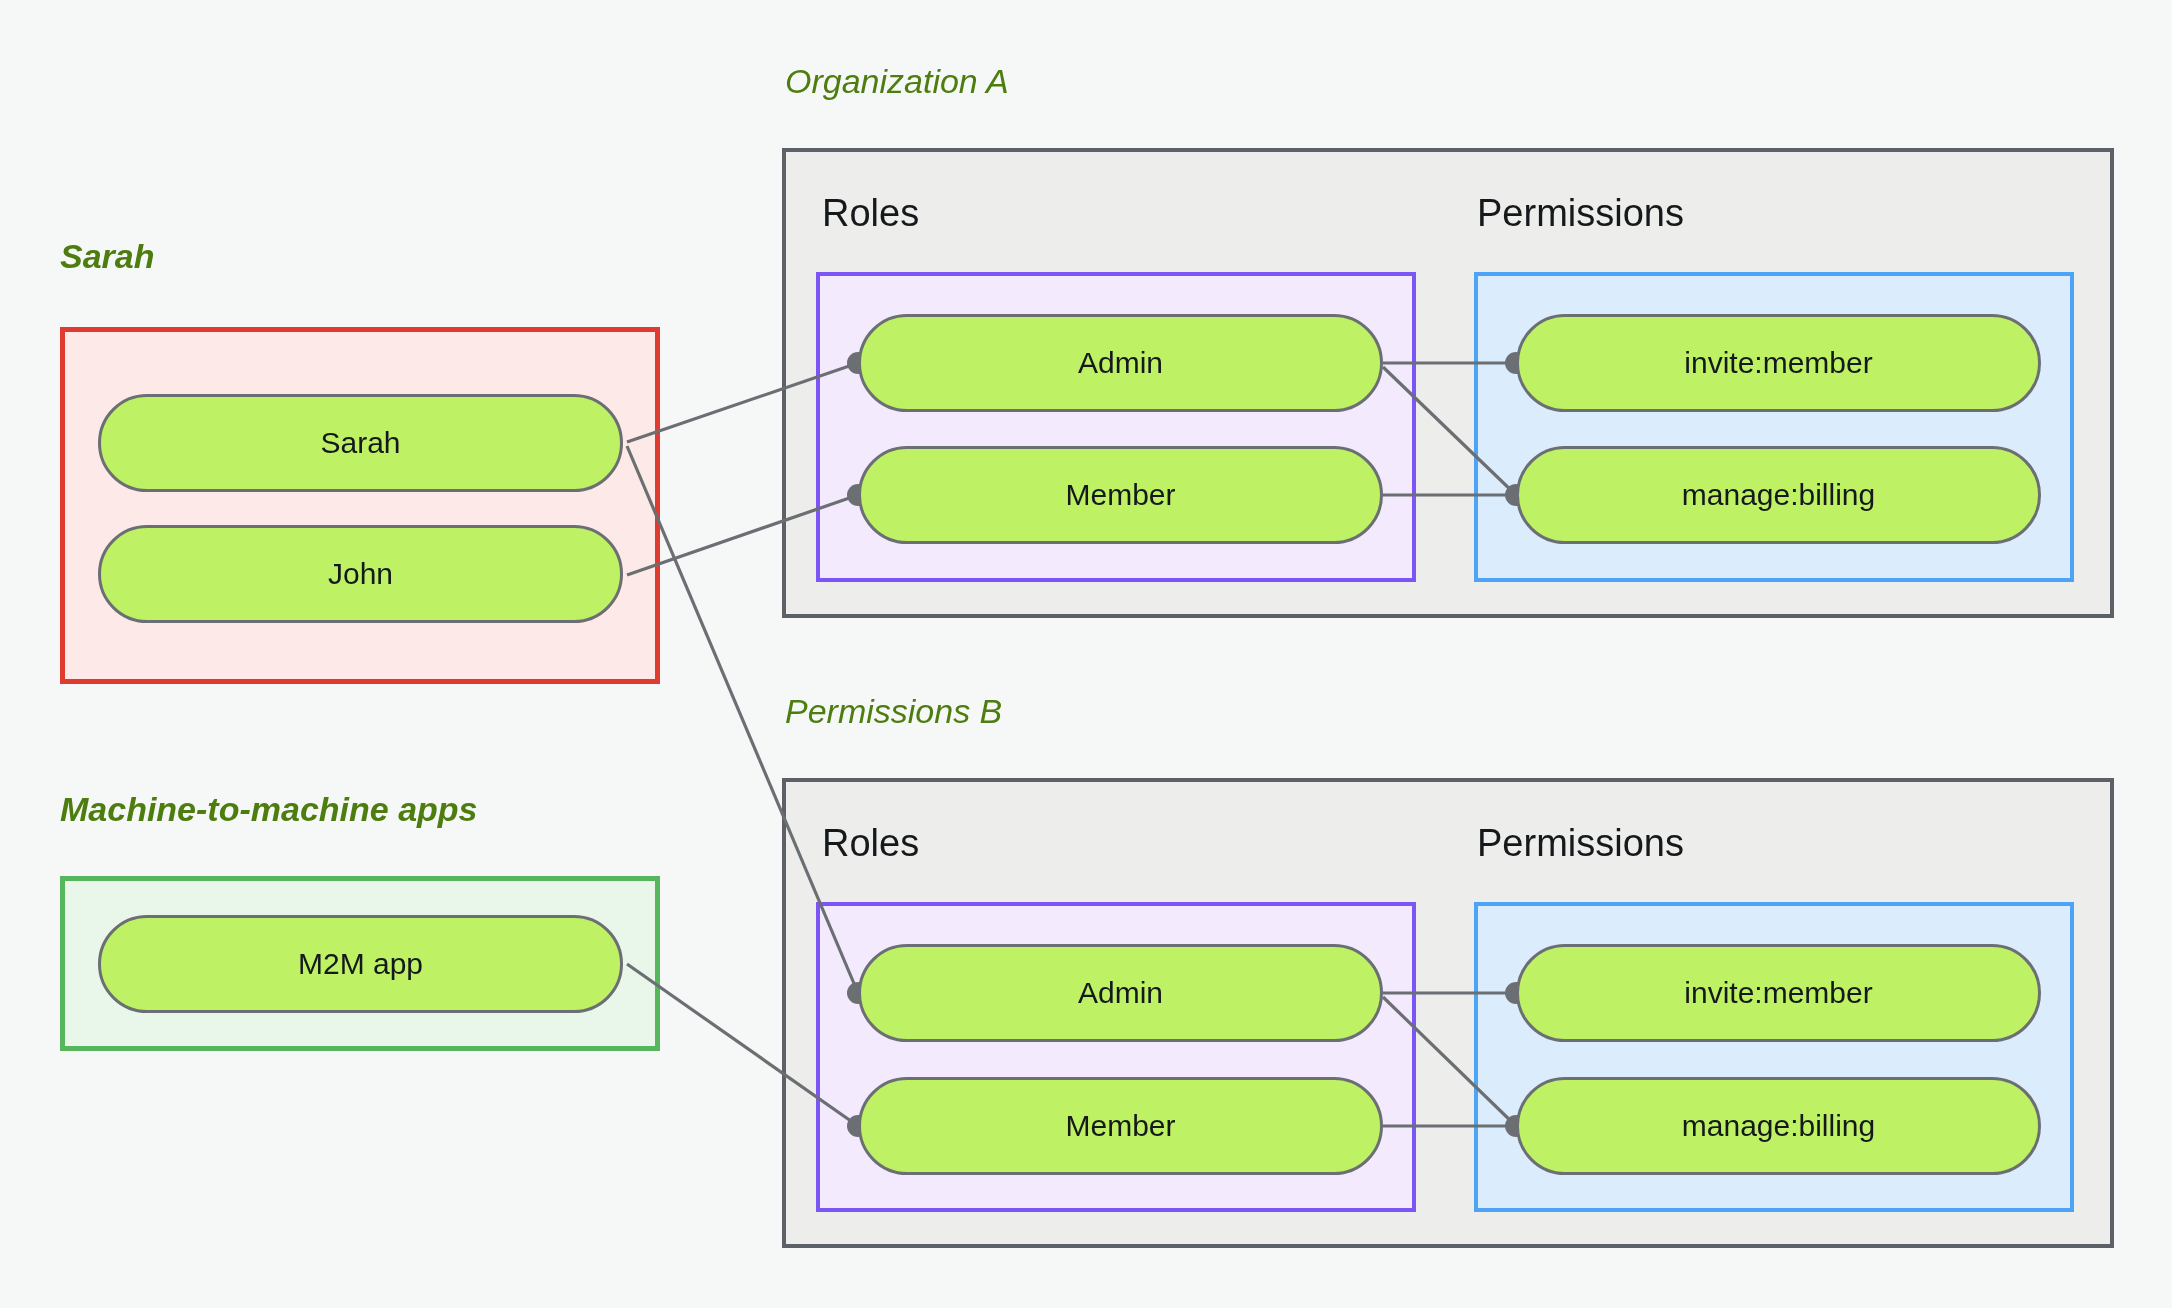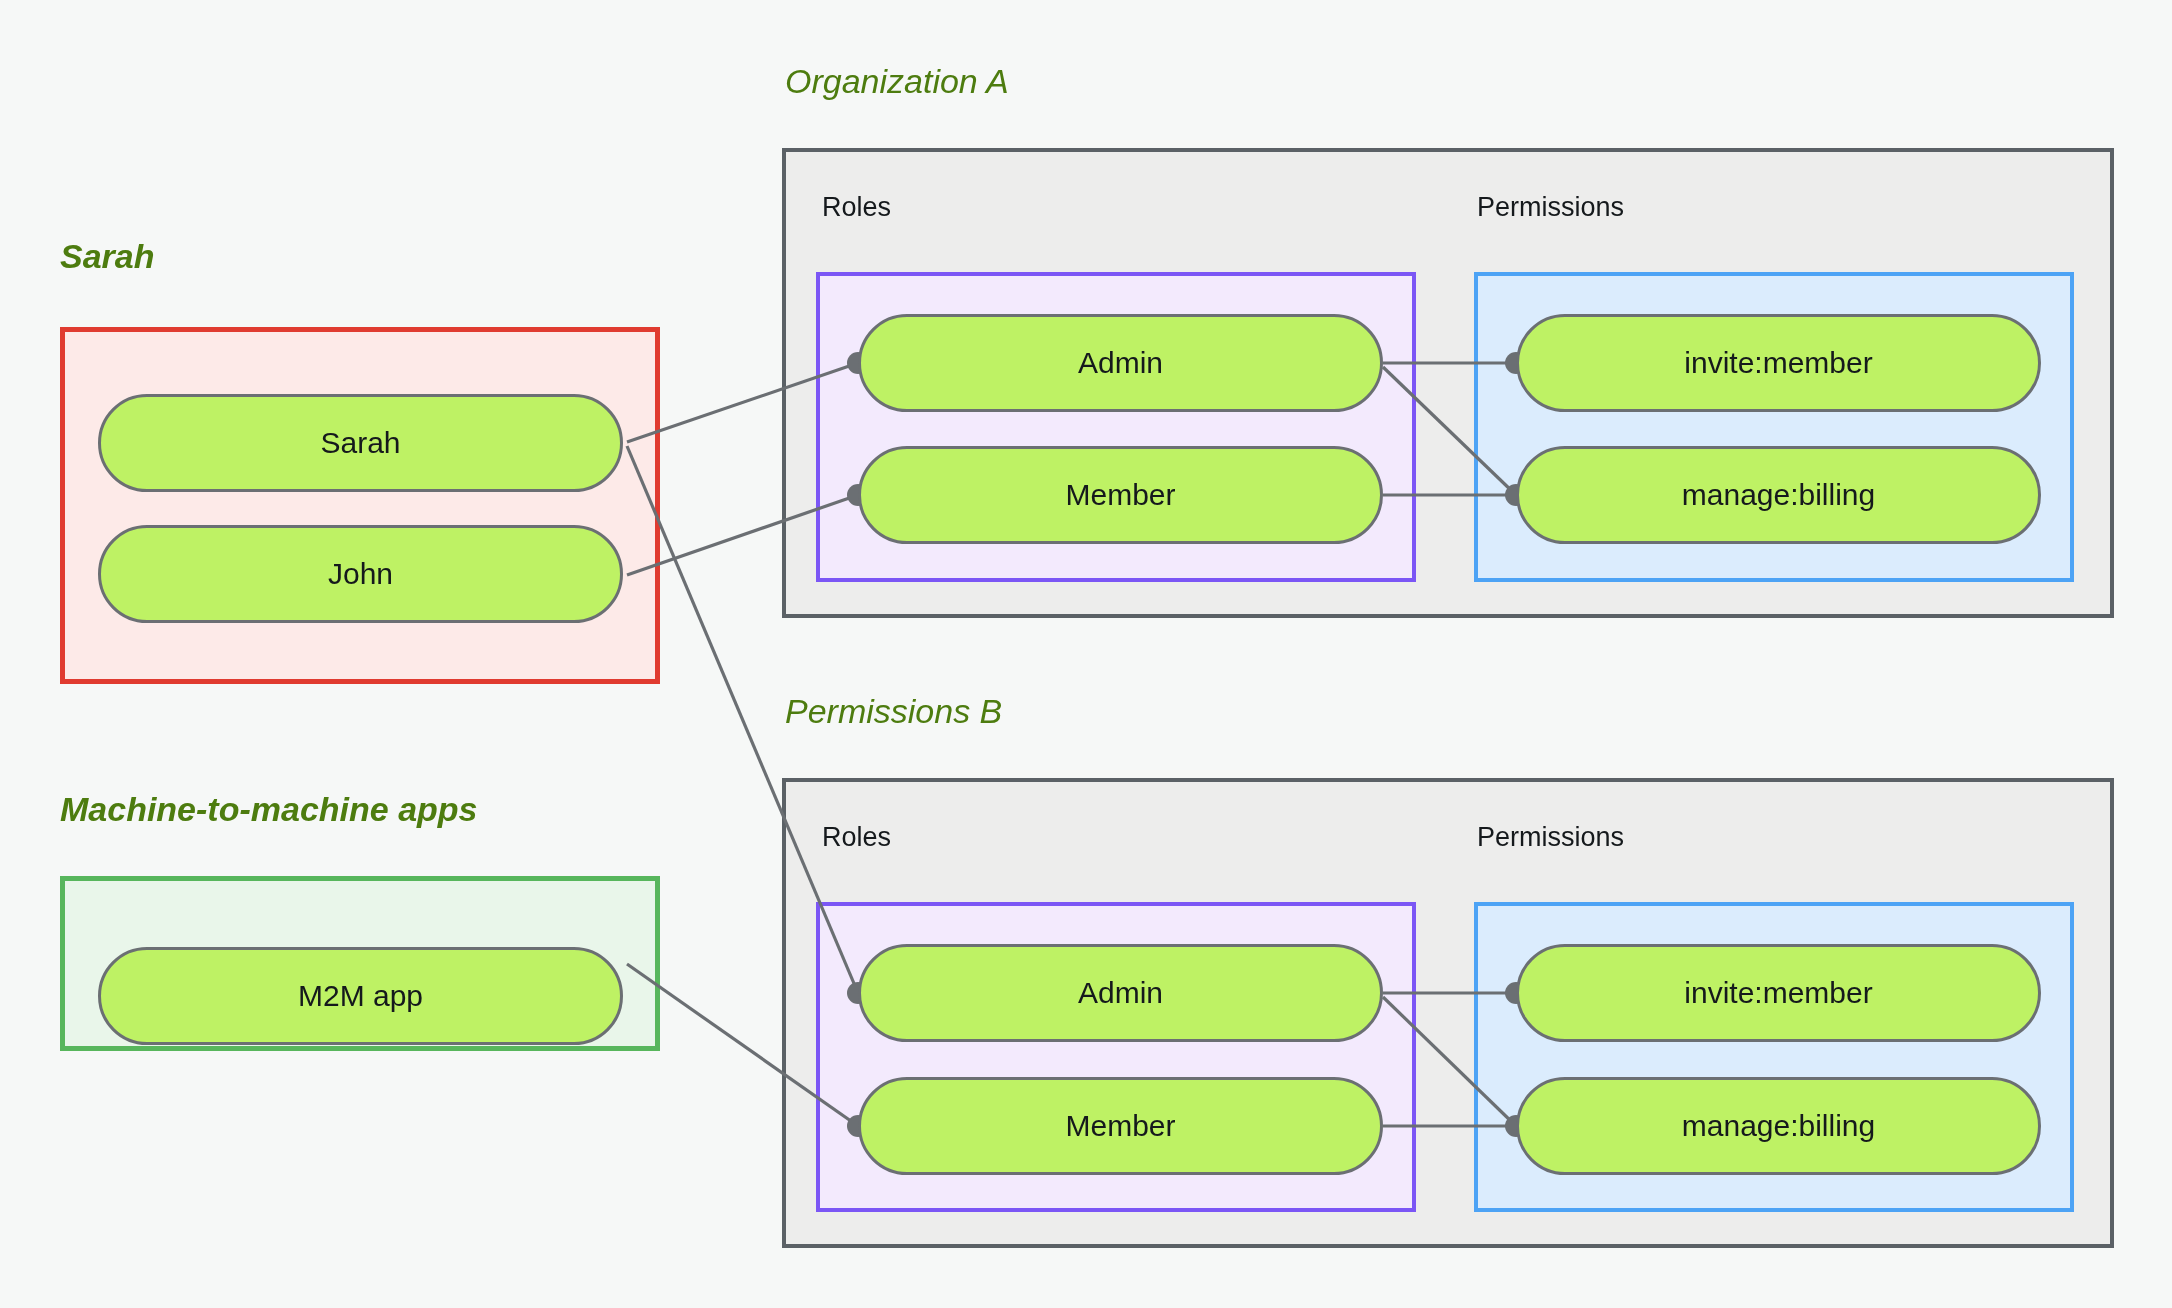--- a/index.html
+++ b/index.html
@@ -32,21 +32,21 @@
   
   .container{position:absolute;box-sizing:border-box;z-index:2;}
   .c-users{border:5px solid #e03b30;background:#fdeae8;}
   .c-m2m{border:5px solid #57b65c;background:#e9f6ea;}
   .c-org{border:4px solid #5b6166;background:#ededec;}
   .c-roles{border:4px solid #7b56f5;background:#f3eafd;}
   .c-perms{border:4px solid #4da3f5;background:#dbecfd;}
 
   .sub-title{
     position:absolute;
-    font-size:27px;
+    font-size:38px;
     color:#15191c;
     white-space:nowrap;
     z-index:8;
   }
 
   
   .pill{
     position:absolute;
     box-sizing:border-box;
     background:#bef264;
@@ -106,21 +106,21 @@
   </div>
 
   <div class="pill" style="left:98px;top:394px;width:525px;height:98px;">
     <span>Sarah</span>
   </div>
 
   <div class="grp-title bold" style="left:60px;top:790px;text-align:right;">Machine-to-machine apps</div>
 
   <div class="container c-m2m" style="left:60px;top:876px;width:600px;height:175px;"></div>
 
-  <div class="pill" style="left:98px;top:915px;width:525px;height:98px;margin-top:32px;">
+  <div class="pill" style="left:98px;top:915px;width:525px;height:98px;">
     <span>M2M app</span>
   </div>
 
   <div class="grp-title" style="left:785px;top:62px;">Organization A</div>
 
   <div class="container c-org" style="left:782px;top:148px;width:1332px;height:470px;"></div>
 
   <div class="sub-title" style="left:822px;top:192px;">Roles</div>
 
   <div class="container c-roles" style="left:816px;top:272px;width:600px;height:310px;"></div>

